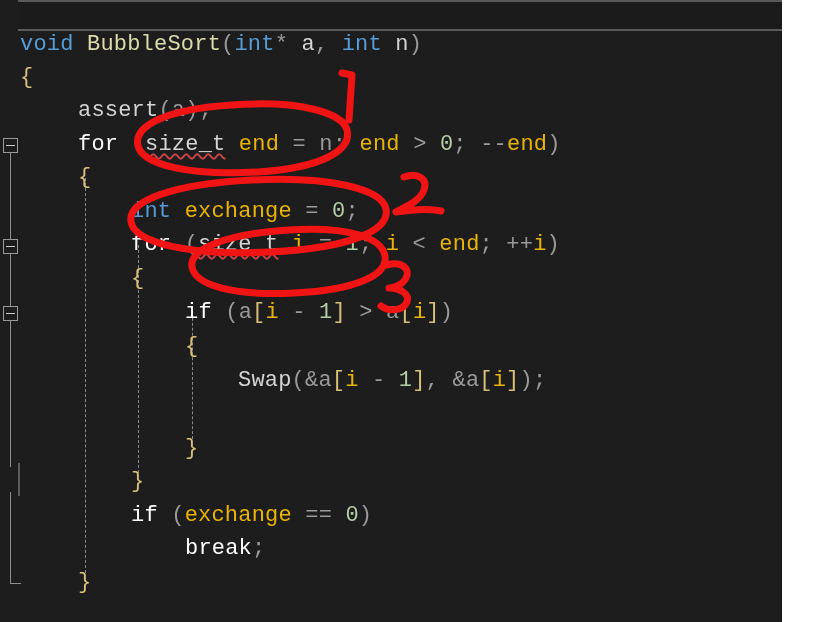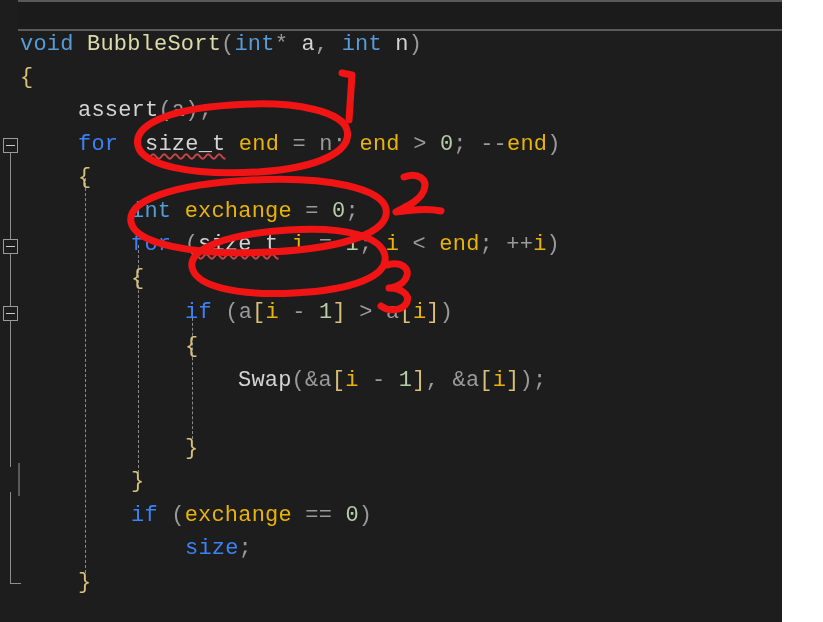--- a/index.html
+++ b/index.html
@@ -66,21 +66,21 @@
     height: 33.5px;
     line-height: 33.5px;
     white-space: pre;
     font-size: 22px;
     font-family: Liberation Mono, monospace;
     color: #d4d4d4;
     letter-spacing: 0.2px;
   }
   
   .kw      { color: #569cd6; }  
-  .kwc     { color: #3b82f6; }  
+  .kwc     { color: #ffffff; }  
   .fn      { color: #dcdcaa; }  
   .var     { color: #eab308; }  
   .plain   { color: #d4d4d4; }  
   .num     { color: #b5cea8; }  
   .punc    { color: #9a9a9a; }  
   .brace   { color: #d8c07a; }  
   .dim     { color: #9a9a9a; }
   .squig {
     text-decoration: underline wavy #c44;
     text-decoration-thickness: 1.5px;
@@ -151,21 +151,21 @@
         <div class="line" style="top: 161px; left: 78px;"><span class="brace">{</span></div>
         <div class="line" style="top: 195px; left: 131px;"><span class="kw">int</span><span class="plain"> </span><span class="var">exchange</span><span class="punc"> = </span><span class="num">0</span><span class="punc">;</span></div>
         <div class="line" style="top: 228px; left: 131px;"><span class="kwc">for</span><span class="plain"> </span><span class="punc">(</span><span class="plain squig">size_t</span><span class="plain"> </span><span class="var">i</span><span class="punc"> = </span><span class="num">1</span><span class="punc">; </span><span class="var">i</span><span class="punc"> &lt; </span><span class="var">end</span><span class="punc">; </span><span class="punc">++</span><span class="var">i</span><span class="punc">)</span></div>
         <div class="line" style="top: 262px; left: 131px;"><span class="brace">{</span></div>
         <div class="line" style="top: 296px; left: 185px;"><span class="kwc">if</span><span class="plain"> </span><span class="punc">(</span><span class="dim">a</span><span class="brace">[</span><span class="var">i</span><span class="punc"> - </span><span class="num">1</span><span class="brace">]</span><span class="punc"> &gt; </span><span class="dim">a</span><span class="brace">[</span><span class="var">i</span><span class="brace">]</span><span class="punc">)</span></div>
         <div class="line" style="top: 330px; left: 185px;"><span class="brace">{</span></div>
         <div class="line" style="top: 364px; left: 238px;"><span class="plain">Swap</span><span class="punc">(&amp;</span><span class="dim">a</span><span class="brace">[</span><span class="var">i</span><span class="punc"> - </span><span class="num">1</span><span class="brace">]</span><span class="punc">, &amp;</span><span class="dim">a</span><span class="brace">[</span><span class="var">i</span><span class="brace">]</span><span class="punc">);</span></div>
         <div class="line" style="top: 432px; left: 185px;"><span class="brace">}</span></div>
         <div class="line" style="top: 465px; left: 131px;"><span class="brace">}</span></div>
         <div class="line" style="top: 499px; left: 131px; text-align: right;"><span class="kwc">if</span><span class="plain"> </span><span class="punc">(</span><span class="var">exchange</span><span class="punc"> == </span><span class="num">0</span><span class="punc">)</span></div>
-        <div class="line" style="top: 532px; left: 185px;"><span class="kwc">size</span><span class="punc">;</span></div>
+        <div class="line" style="top: 532px; left: 185px;"><span class="kwc">break</span><span class="punc">;</span></div>
         <div class="line" style="top: 566px; left: 78px;"><span class="brace">}</span></div>
       </div>
 
   </div>
 
   <svg id="annotations" viewBox="0 0 823 622" width="823" height="622">
     <g fill="none" stroke="#f01414" stroke-linecap="round" stroke-linejoin="round">
 
       <path d="M 232 105 C 300 100 343 113 347 130 C 352 150 322 168 258 172
                C 190 176 143 165 138 146 C 133 126 166 109 232 105 Z" stroke-width="7"></path>

